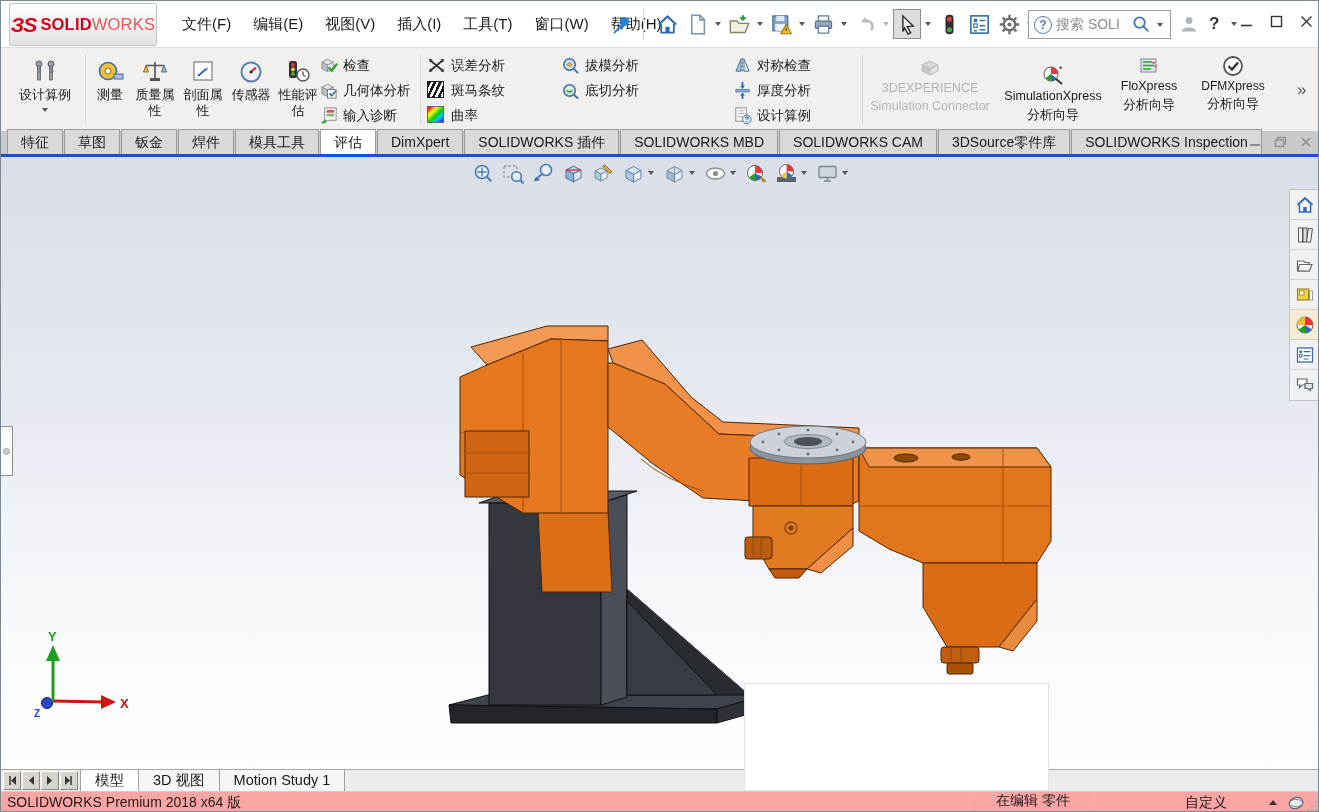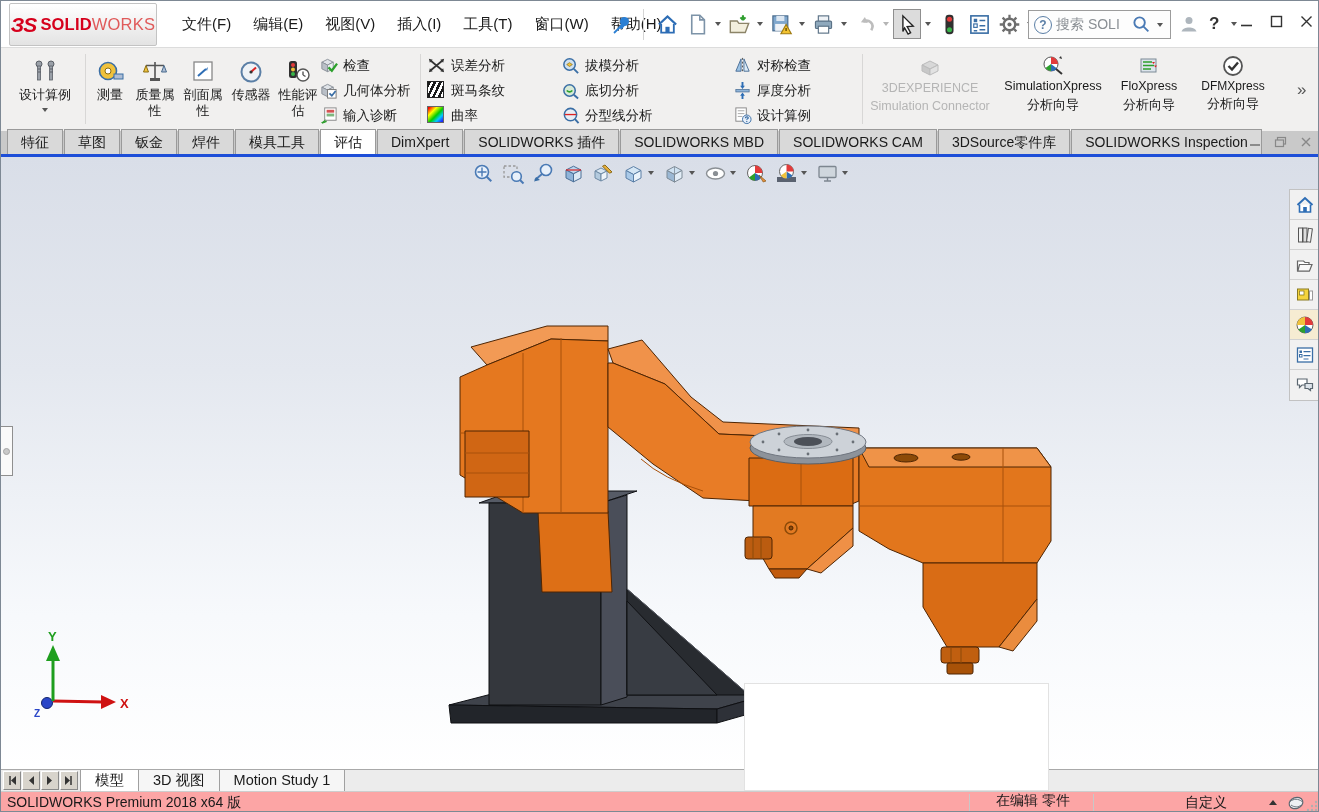--- a/index.html
+++ b/index.html
@@ -361,30 +361,20 @@
       <div class="rs">
         <span class="i18">
             <svg viewBox="0 0 20 20">
               <circle cx="9" cy="10" r="6" fill="#d8ead8" stroke="#3a6ea5" stroke-width="1.6"></circle>
               <path d="M13.5 14.5l4.5 4" stroke="#3a6ea5" stroke-width="2"></path>
               <path d="M6 10c2 2 4 2 6 0" fill="none" stroke="#2ca02c" stroke-width="1.6"></path>
             </svg>
           </span>
         <span>底切分析</span>
       </div>
-      <div class="rs">
-        <span class="i18">
-            <svg viewBox="0 0 20 20">
-              <circle cx="10" cy="9" r="6.5" fill="#e8eef5" stroke="#3a6ea5" stroke-width="1.6"></circle>
-              <path d="M14.5 13.5l4 4.5" stroke="#3a6ea5" stroke-width="2"></path>
-              <path d="M4 9h12" stroke="#d22" stroke-width="1.4"></path>
-            </svg>
-          </span>
-        <span>分型线分析</span>
-      </div>
     </div>
     <div style="width:150px">
       <div class="rs">
         <span class="i18">
             <svg viewBox="0 0 20 20">
               <path d="M8.5 3L3 16h5.5z" fill="#9cc3e5" stroke="#4a6e96"></path>
               <path d="M11.5 3L17 16h-5.5z" fill="#dcebf7" stroke="#4a6e96"></path>
               <path d="M10 2v16" stroke="#555" stroke-dasharray="2 2"></path>
             </svg>
           </span>
@@ -420,21 +410,21 @@
         <svg width="26" height="24" viewBox="0 0 26 24">
           <path d="M5 10l8-4 8 4-8 4z" fill="#d8d8d8" stroke="#bbb"></path>
           <path d="M5 10v6l8 4v-6z" fill="#c8c8c8" stroke="#bbb"></path>
           <path d="M21 10v6l-8 4v-6z" fill="#e2e2e2" stroke="#bbb"></path>
         </svg>
       </span>
     <span class="rlt" style="font-size:12.5px">3DEXPERIENCE</span>
     <span class="rlt" style="font-size:12.5px">Simulation Connector</span>
   </div>
   <div class="rgroup" style="left:994px;display:flex">
-    <div class="rl" style="width:116px;padding-top:7px">
+    <div class="rl" style="width:116px;padding-top:17px">
       <span>
           <svg width="24" height="22" viewBox="0 0 24 22">
             <circle cx="10" cy="9" r="7" fill="#fff" stroke="#555"></circle>
             <path d="M10 2a7 7 0 017 7h-7z" fill="#e23b3b"></path>
             <path d="M10 9l6 4.5a7 7 0 01-6 2.5z" fill="#2d6db5"></path>
             <path d="M10 9L4.5 13a7 7 0 005.5 3z" fill="#2ca02c"></path>
             <path d="M15 14l6 5" stroke="#333" stroke-width="2"></path>
             <path d="M18 3l2-2 1 3z" fill="#333"></path>
           </svg>
         </span>

